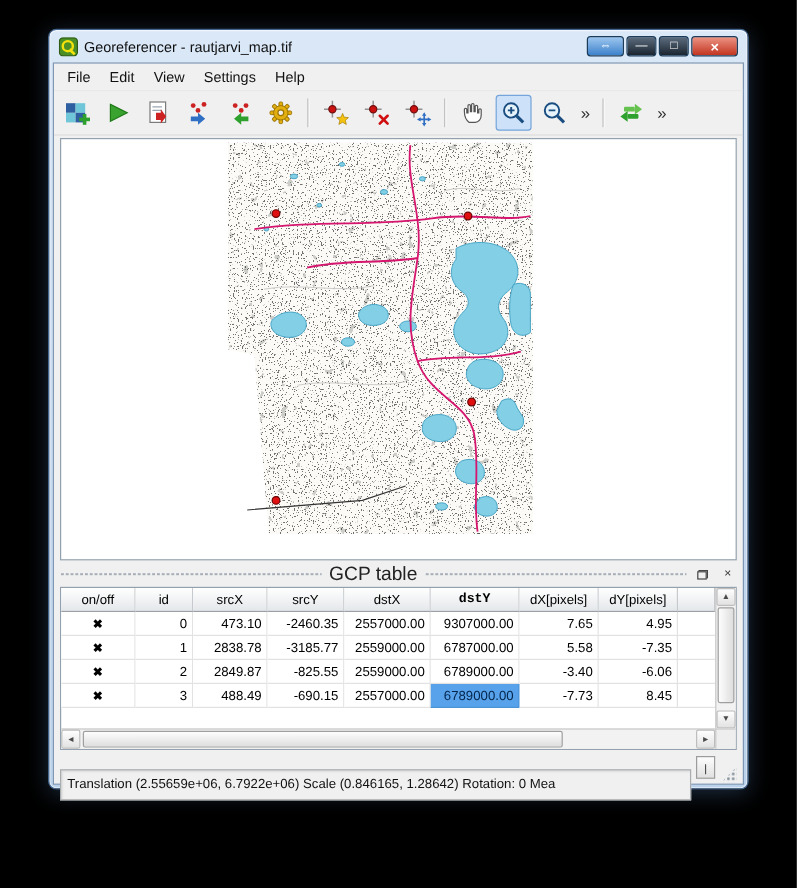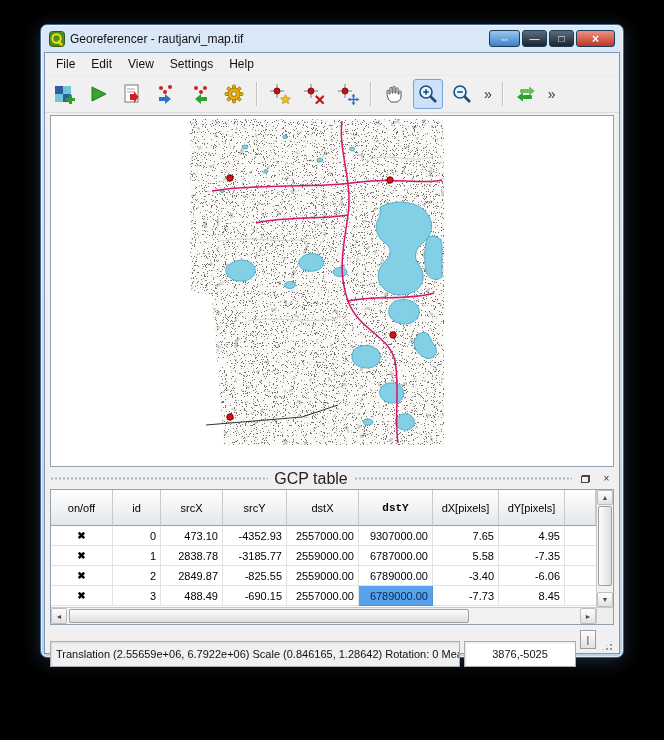--- a/index.html
+++ b/index.html
@@ -39,21 +39,21 @@
   .panel-title { font-size:16px; color:#222; }
   .ph-btn { width:15px; height:14px; display:flex; align-items:center; justify-content:center; font-size:10px; color:#333; }
   .float-glyph { position:relative; width:9px; height:8px; display:inline-block; }
   .float-glyph::before { content:""; position:absolute; left:0; bottom:0; width:6px; height:5px; border:1px solid #444; background:#f0f0f0; z-index:2; }
   .float-glyph::after  { content:""; position:absolute; right:0; top:0;  width:6px; height:5px; border:1px solid #444; }
 
   .table-region { margin:0 5px; height:136px; border:1px solid #93a0ad; background:#fff;
     display:grid; grid-template-columns:1fr 17px; grid-template-rows:1fr 17px; }
   .table-main { overflow:hidden; }
   .gcp-grid { display:grid; grid-template-columns:62px 48px 62px 64px 72px 74px 66px 66px 1fr; font-size:11px; color:#000; }
-  .hcell { height:36px; background:linear-gradient(#ffffff,#e4e7ea); border-right:1px solid #c6cace; border-bottom:1px solid #9aa0a6; display:flex; align-items:center; justify-content:center; }
+  .hcell { height:20px; background:linear-gradient(#ffffff,#e4e7ea); border-right:1px solid #c6cace; border-bottom:1px solid #9aa0a6; display:flex; align-items:center; justify-content:center; }
   .hcell.bold { font-weight:bold;font-family:Liberation Mono, monospace; }
   .cell { height:20px; background:#fff; border-right:1px solid #e2e2e2; border-bottom:1px solid #e2e2e2; display:flex; align-items:center; justify-content:flex-end; padding:0 4px; }
   .cell.check { justify-content:center; font-size:10px; font-weight:bold; }
   .cell.filler { border-right:none; }
   .cell.sel { background:#57a2ea; border-color:#4b92d6; color:#04264e; }
 
   .vscroll { grid-column:2; grid-row:1; border-left:1px solid #c8c8c8; background:#f2f2f2; display:flex; flex-direction:column; }
   .sb { flex:0 0 15px; display:flex; align-items:center; justify-content:center; font-size:7px; color:#4a4a4a;
     background:linear-gradient(#fefefe,#e2e2e2); border:1px solid #bdbdbd; border-radius:2px; }
   .vtrack { flex:1; position:relative; }
@@ -325,21 +325,21 @@
           <div class="hcell">srcY</div>
           <div class="hcell">dstX</div>
           <div class="hcell bold">dstY</div>
           <div class="hcell">dX[pixels]</div>
           <div class="hcell">dY[pixels]</div>
           <div class="hcell"></div>
 
           <div class="cell check">✖</div>
           <div class="cell">0</div>
           <div class="cell">473.10</div>
-          <div class="cell">-4352.93</div>
+          <div class="cell">-2460.35</div>
           <div class="cell">2557000.00</div>
           <div class="cell">9307000.00</div>
           <div class="cell">7.65</div>
           <div class="cell">4.95</div>
           <div class="cell filler"></div>
 
           <div class="cell check">✖</div>
           <div class="cell">1</div>
           <div class="cell">2838.78</div>
           <div class="cell">-3185.77</div>
@@ -390,21 +390,20 @@
           </div>
         <div class="hb">
             <span>►</span>
           </div>
       </div>
       <div class="corner"></div>
     </div>
 
     <div class="statusbar">
       <div class="sfield main">Translation (2.55659e+06, 6.7922e+06) Scale (0.846165, 1.28642) Rotation: 0 Mea</div>
-      <div class="sfield coords">3876,-5025</div>
       <div class="sq-btn">
           <span>|</span>
         </div>
       <div class="grip"></div>
     </div>
 
   </div>
 </div>
 
 </body></html>

